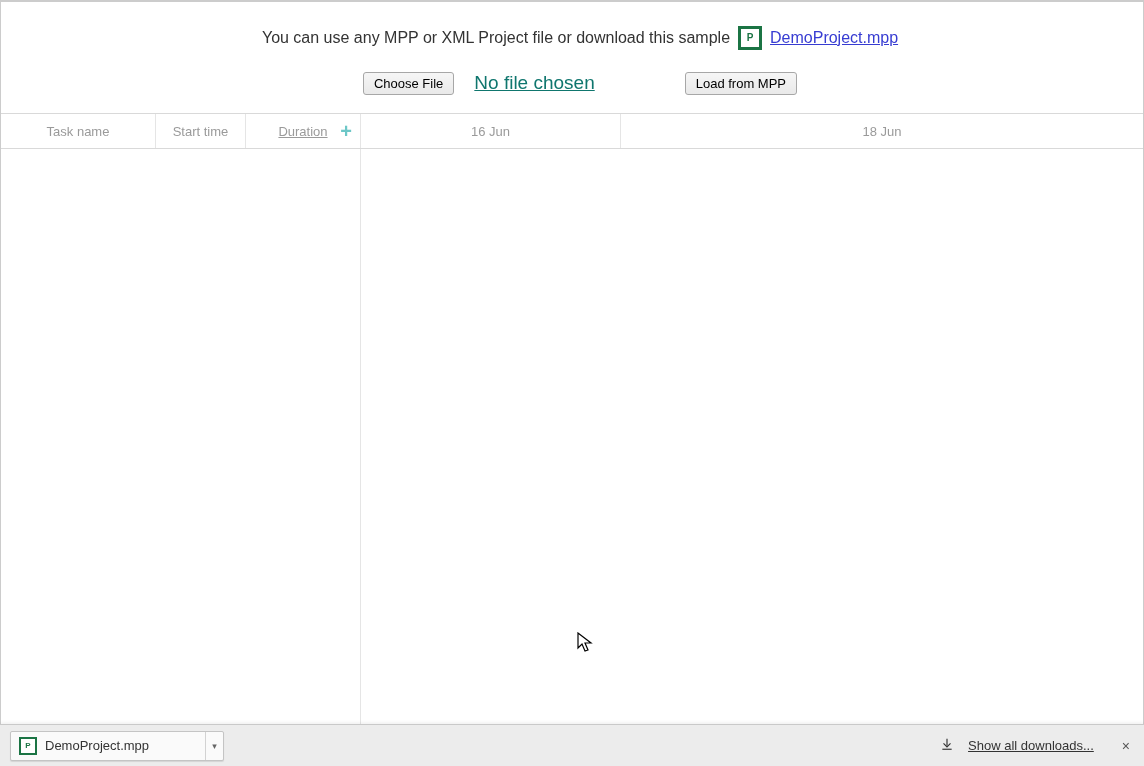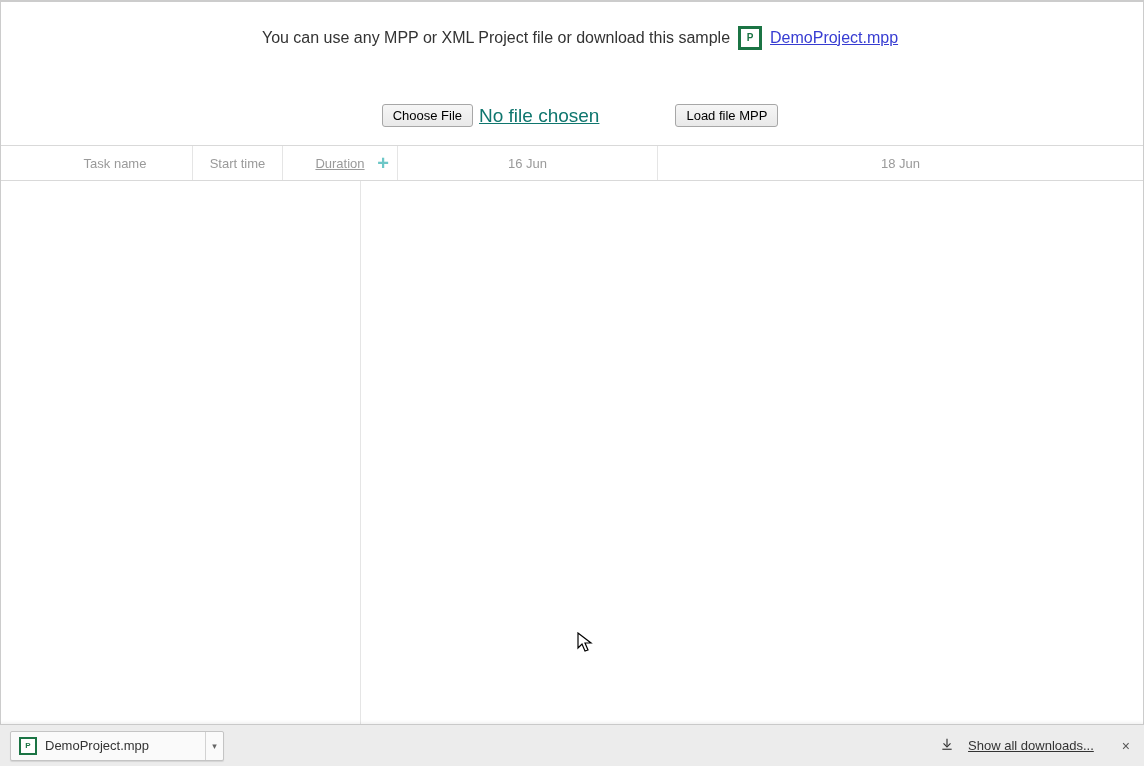--- a/index.html
+++ b/index.html
@@ -51,23 +51,22 @@
     .mpp-icon-inner {
       width: 18px; height: 18px;
       background: #fff;
       display: flex; align-items: center; justify-content: center;
       font-size: 10px; font-weight: bold; color: #1b7444;
       line-height: 1;
     }
 
     .controls-line {
       display: flex;
-      align-items: flex-end;
-      gap: 6px;
-      margin-top: 32px;
+      align-items: flex-start;
+      gap: 20px;
     }
     .native-btn {
       font: 13px Arial, sans-serif;
       background: linear-gradient(#f6f6f6, #e9e9e9);
       border: 1px solid #a7a7a7;
       border-radius: 3px;
       padding: 3px 10px;
       cursor: pointer;
     }
     .native-btn.load { margin-left: 70px; }
@@ -81,21 +80,20 @@
       min-height: 0;
     }
     .grid-header {
       display: flex;
       border-top: 1px solid #d9d9d9;
       border-bottom: 1px solid #d9d9d9;
       height: 36px;
       font-size: 13px;
       color: #9a9a9a;
       align-items: stretch;
-      padding-left: 37px;
     }
     .gh-cell {
       display: flex;
       align-items: center;
       justify-content: center;
       border-right: 1px solid #e5e5e5;
       position: relative;
     }
     .gh-task { width: 155px; }
     .gh-start { width: 90px; }
@@ -199,21 +197,21 @@
       <span>You can use any MPP or XML Project file or download this sample</span>
       <span class="mpp-icon">
         <span class="mpp-icon-inner">P</span>
       </span>
       <a href="#">DemoProject.mpp</a>
     </div>
 
     <div class="controls-line">
       <button class="native-btn">Choose File</button>
       <span class="file-status">No file chosen</span>
-      <button class="native-btn load">Load file MPP</button>
+      <button class="native-btn load">Load from MPP</button>
     </div>
   </div>
 
   <div class="grid-wrap">
     <div class="grid-header">
       <div class="gh-cell gh-task">
         <span>Task name</span>
       </div>
       <div class="gh-cell gh-start">
         <span>Start time</span>

